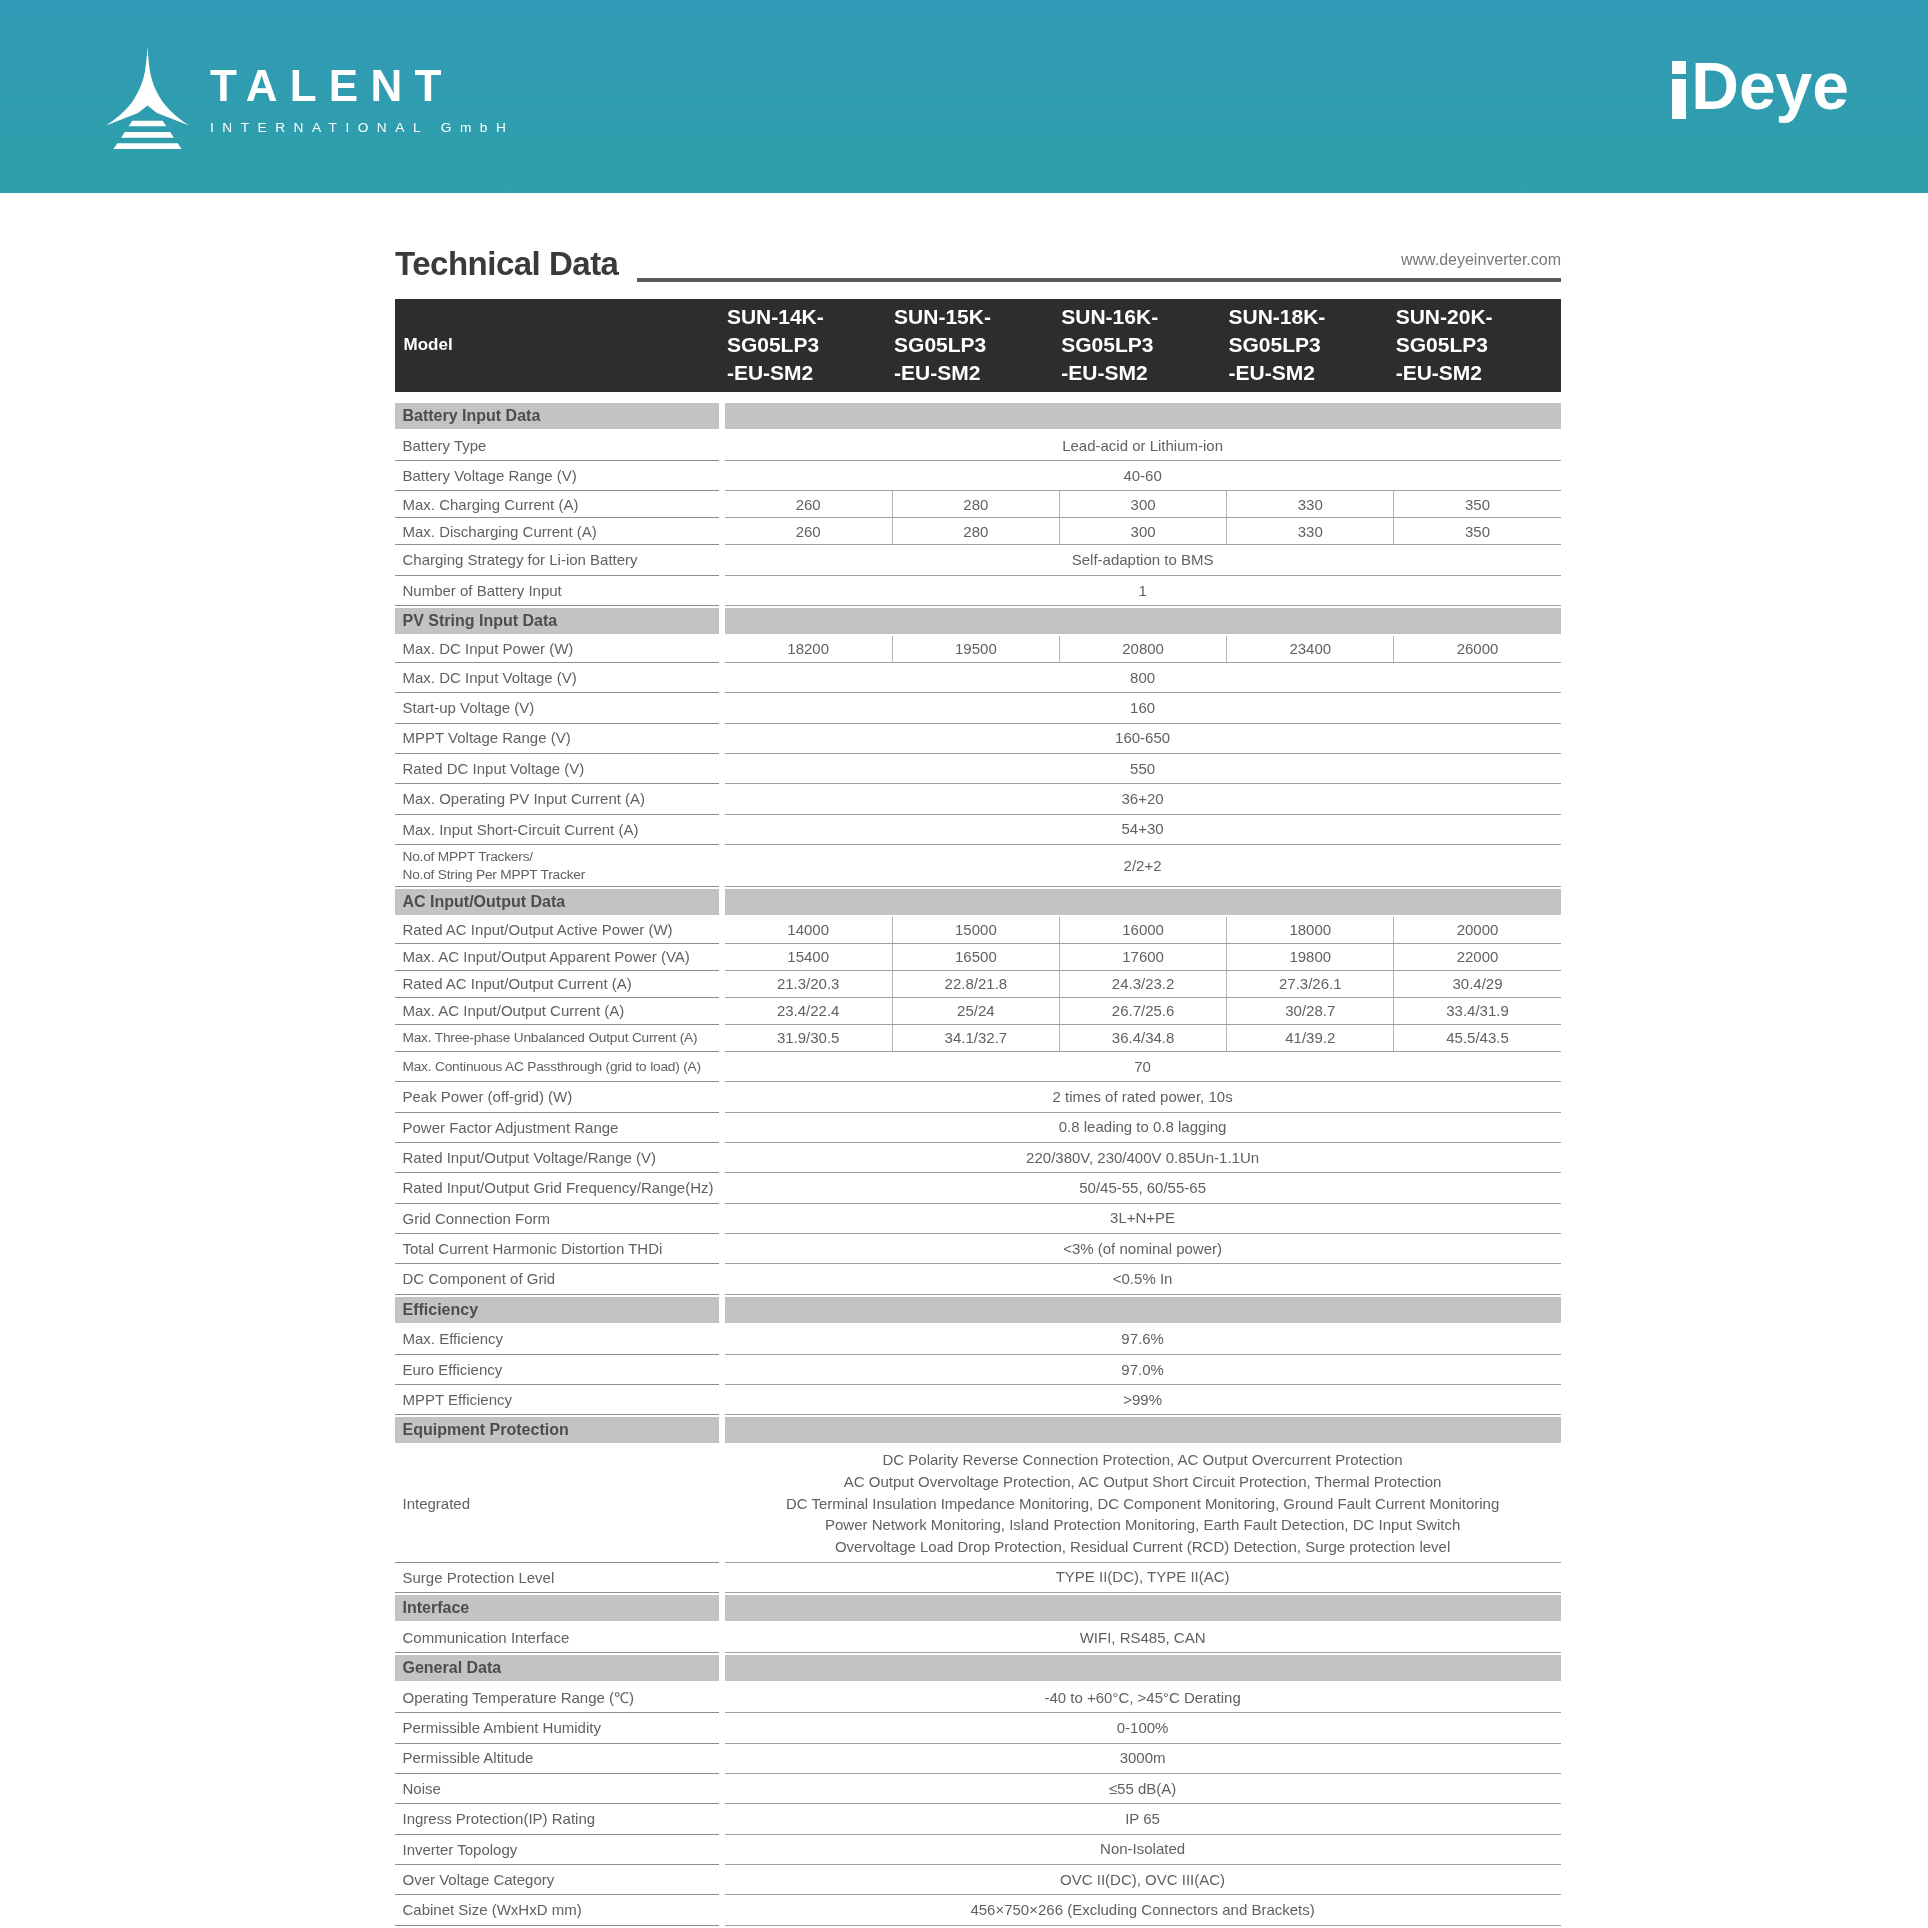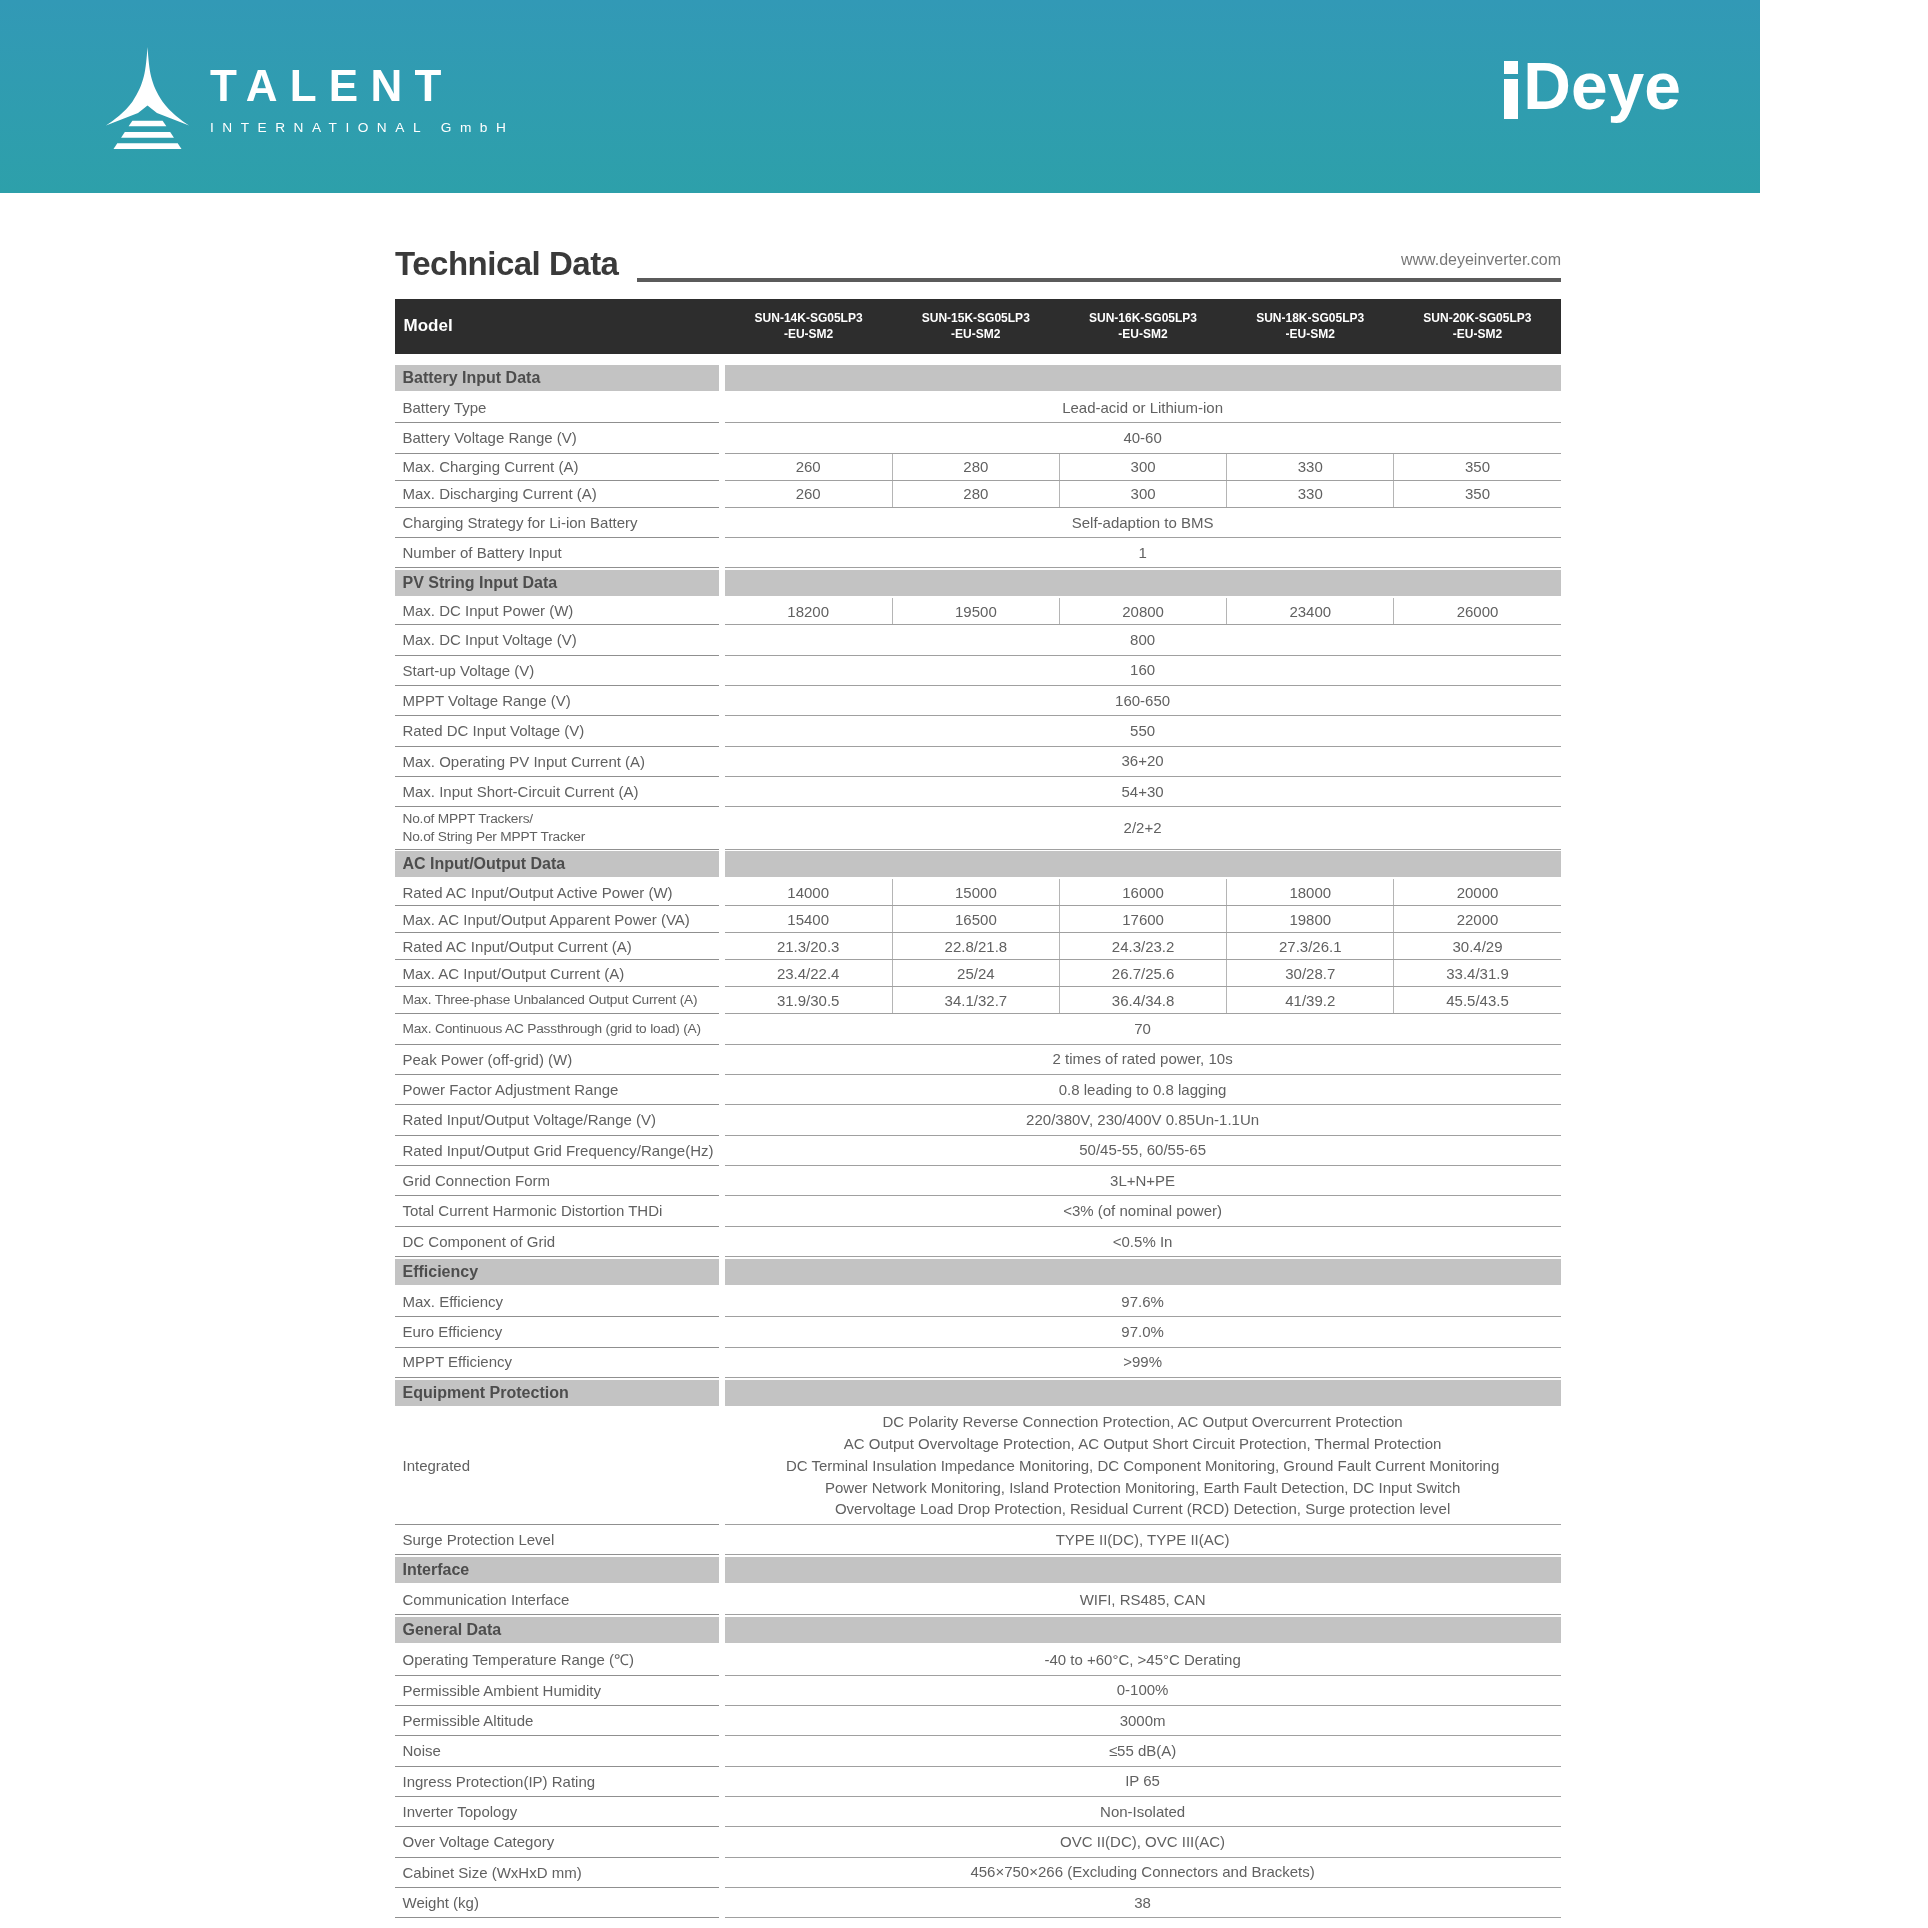--- a/index.html
+++ b/index.html
@@ -5,21 +5,21 @@
   * { margin:0; padding:0; box-sizing:border-box; }
   html,body { background:#ffffff; }
   body {
     width:1928px; height:1928px;
     font-family:"Liberation Sans", sans-serif;
     overflow:hidden;
     position:relative;
   }
   
   .banner {
-    width:1760px; height:193px;
+    width:1928px; height:193px;
     background:linear-gradient(180deg,#3299b6 0%, #2da0aa 100%);
     position:relative;
   }
   .talent-logo { position:absolute; left:104px; top:47px; display:flex; align-items:flex-start; color:#fff; }
   .talent-icon { width:87px; height:102px; margin-right:19px; }
   .talent-text { margin-top:17px; }
   .talent-name { font-size:44px; font-weight:600; letter-spacing:12.2px; line-height:1; color:#fff; }
   .talent-sub  { font-size:13.7px; font-weight:400; letter-spacing:8.5px; margin-top:12px; color:#fff; }
   .deye-logo { position:absolute; right:79px; top:55px; display:flex; align-items:flex-start; color:#fff;padding-left:48px; }
   .deye-bar { display:flex; flex-direction:column; margin-right:5.6px; margin-top:5.6px; }
@@ -33,21 +33,21 @@
   .rule-wrap { flex:1; display:flex; flex-direction:column; align-items:flex-end; margin-left:19px; }
   .website { font-size:16px; color:#787878; margin-bottom:9px; }
   .rule { width:100%; height:3.8px; background:#5b5b5b; }
   
   .model-header {
     margin-top:17px;
     display:grid; grid-template-columns:330px repeat(5,1fr);
     background:#2d2d2d; color:#fff; min-height:55px; align-items:center;
   }
   .model-label { font-size:17px; font-weight:700; padding-left:8.5px; }
-  .model-cell  { font-size:12px; font-weight:700; text-align:center; white-space:pre-line; line-height:1.35; padding:3.8px 1.9px; }
+  .model-cell  { font-size:21px; font-weight:700; text-align:left; white-space:pre-line; line-height:1.35; padding:3.8px 1.9px; }
   
   #spec-table { margin-top:11.3px; }
   .section-row, .spec-row { display:grid; grid-template-columns:324px 5.6px 836px; }
   .section-row { height:26px; margin:1.9px 0;border-radius:9px; }
   .sec-lbl { background:#c3c3c3; color:#4d4d4d; font-weight:700; font-size:16px; display:flex; align-items:center; padding-left:7.5px; }
   .sec-dat { background:#c3c3c3; }
   .lbl {
     border-bottom:1.9px solid #8f8f8f;
     font-size:15px; color:#616161;
     display:flex; align-items:center;

